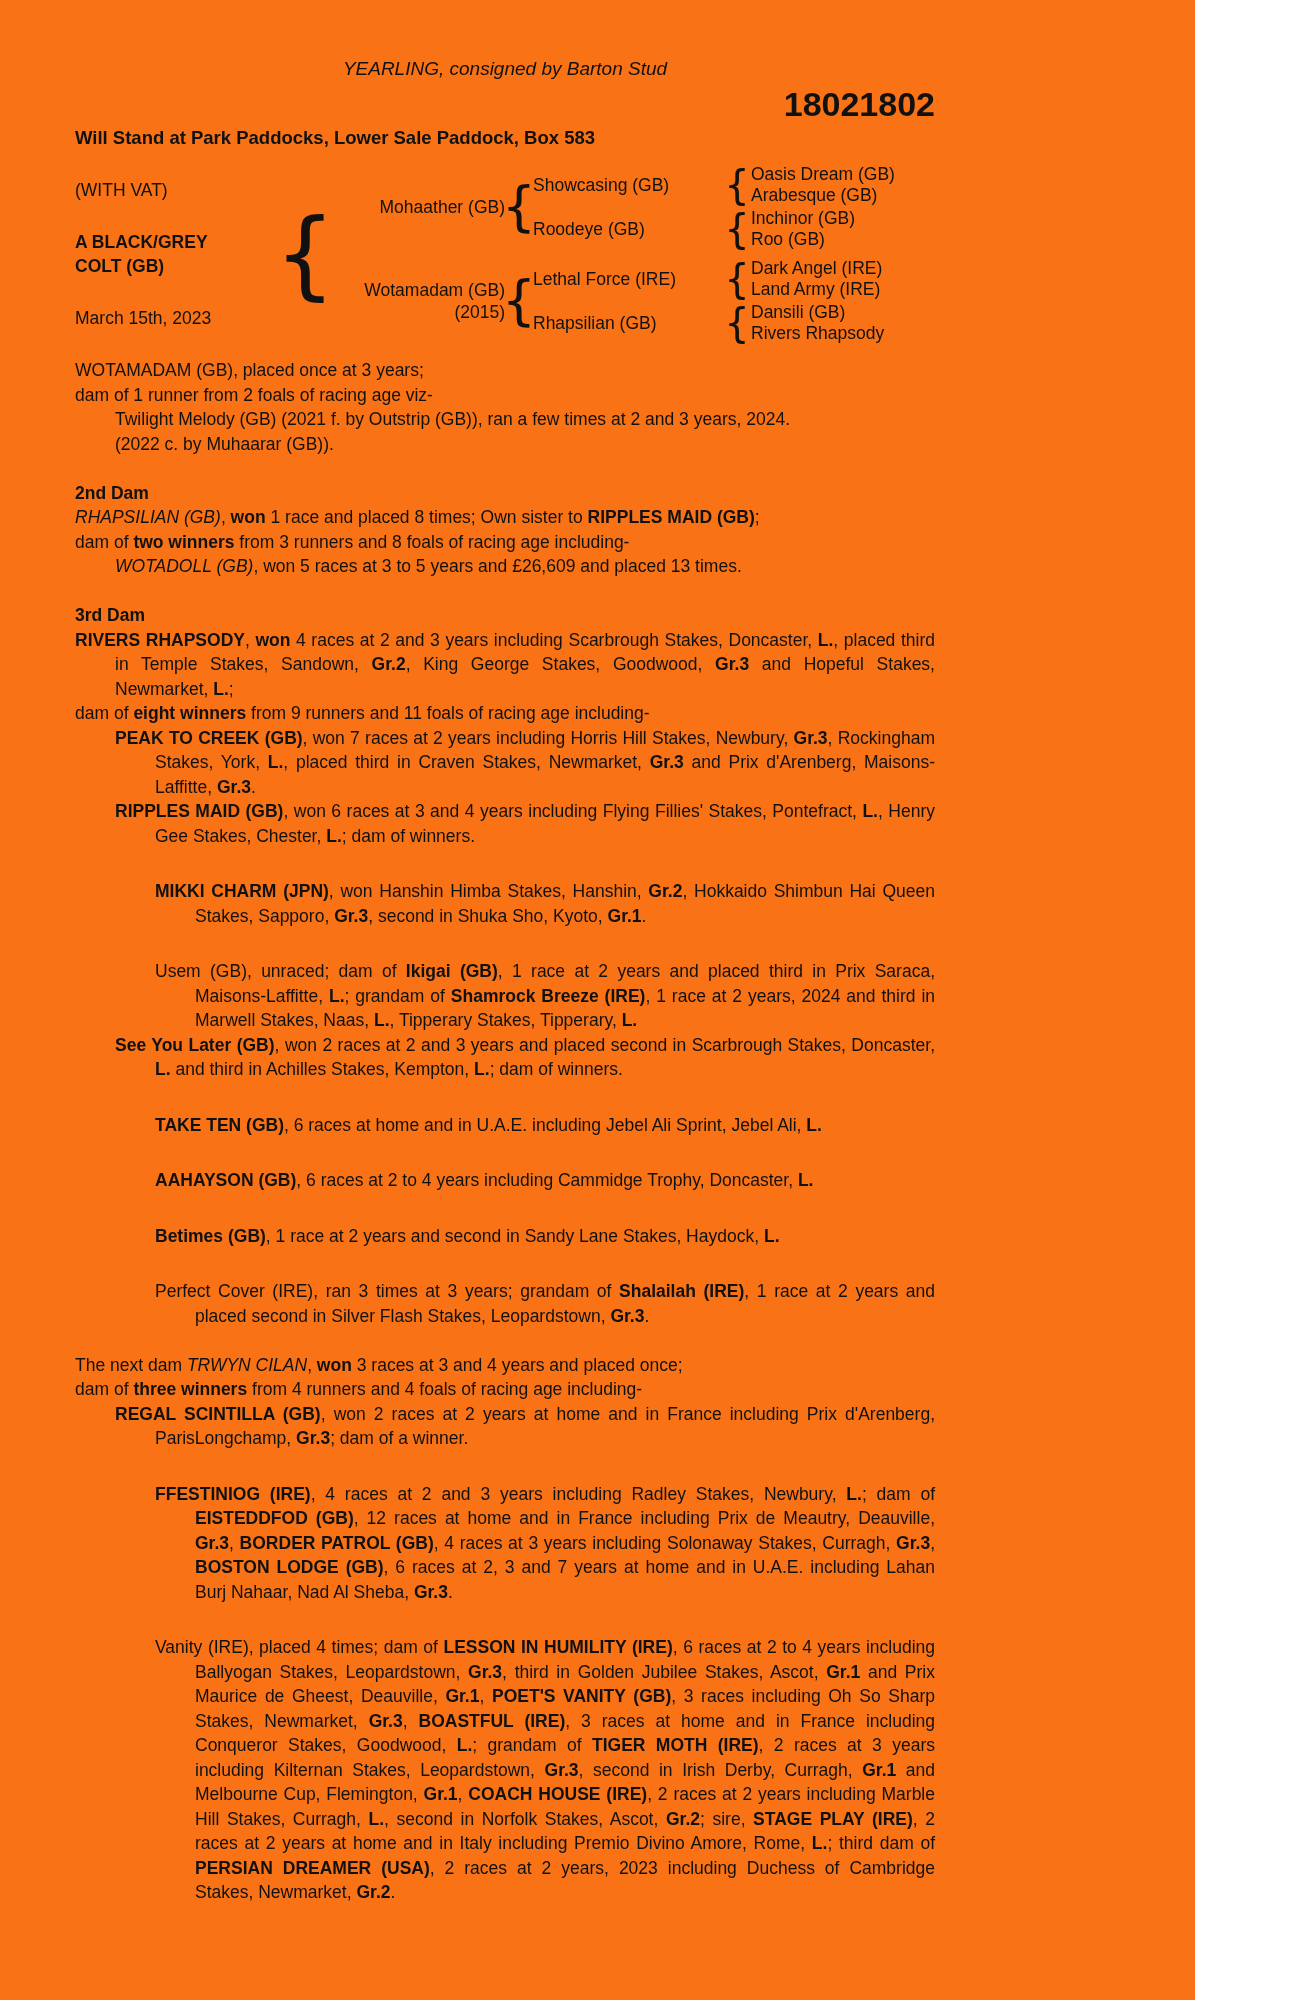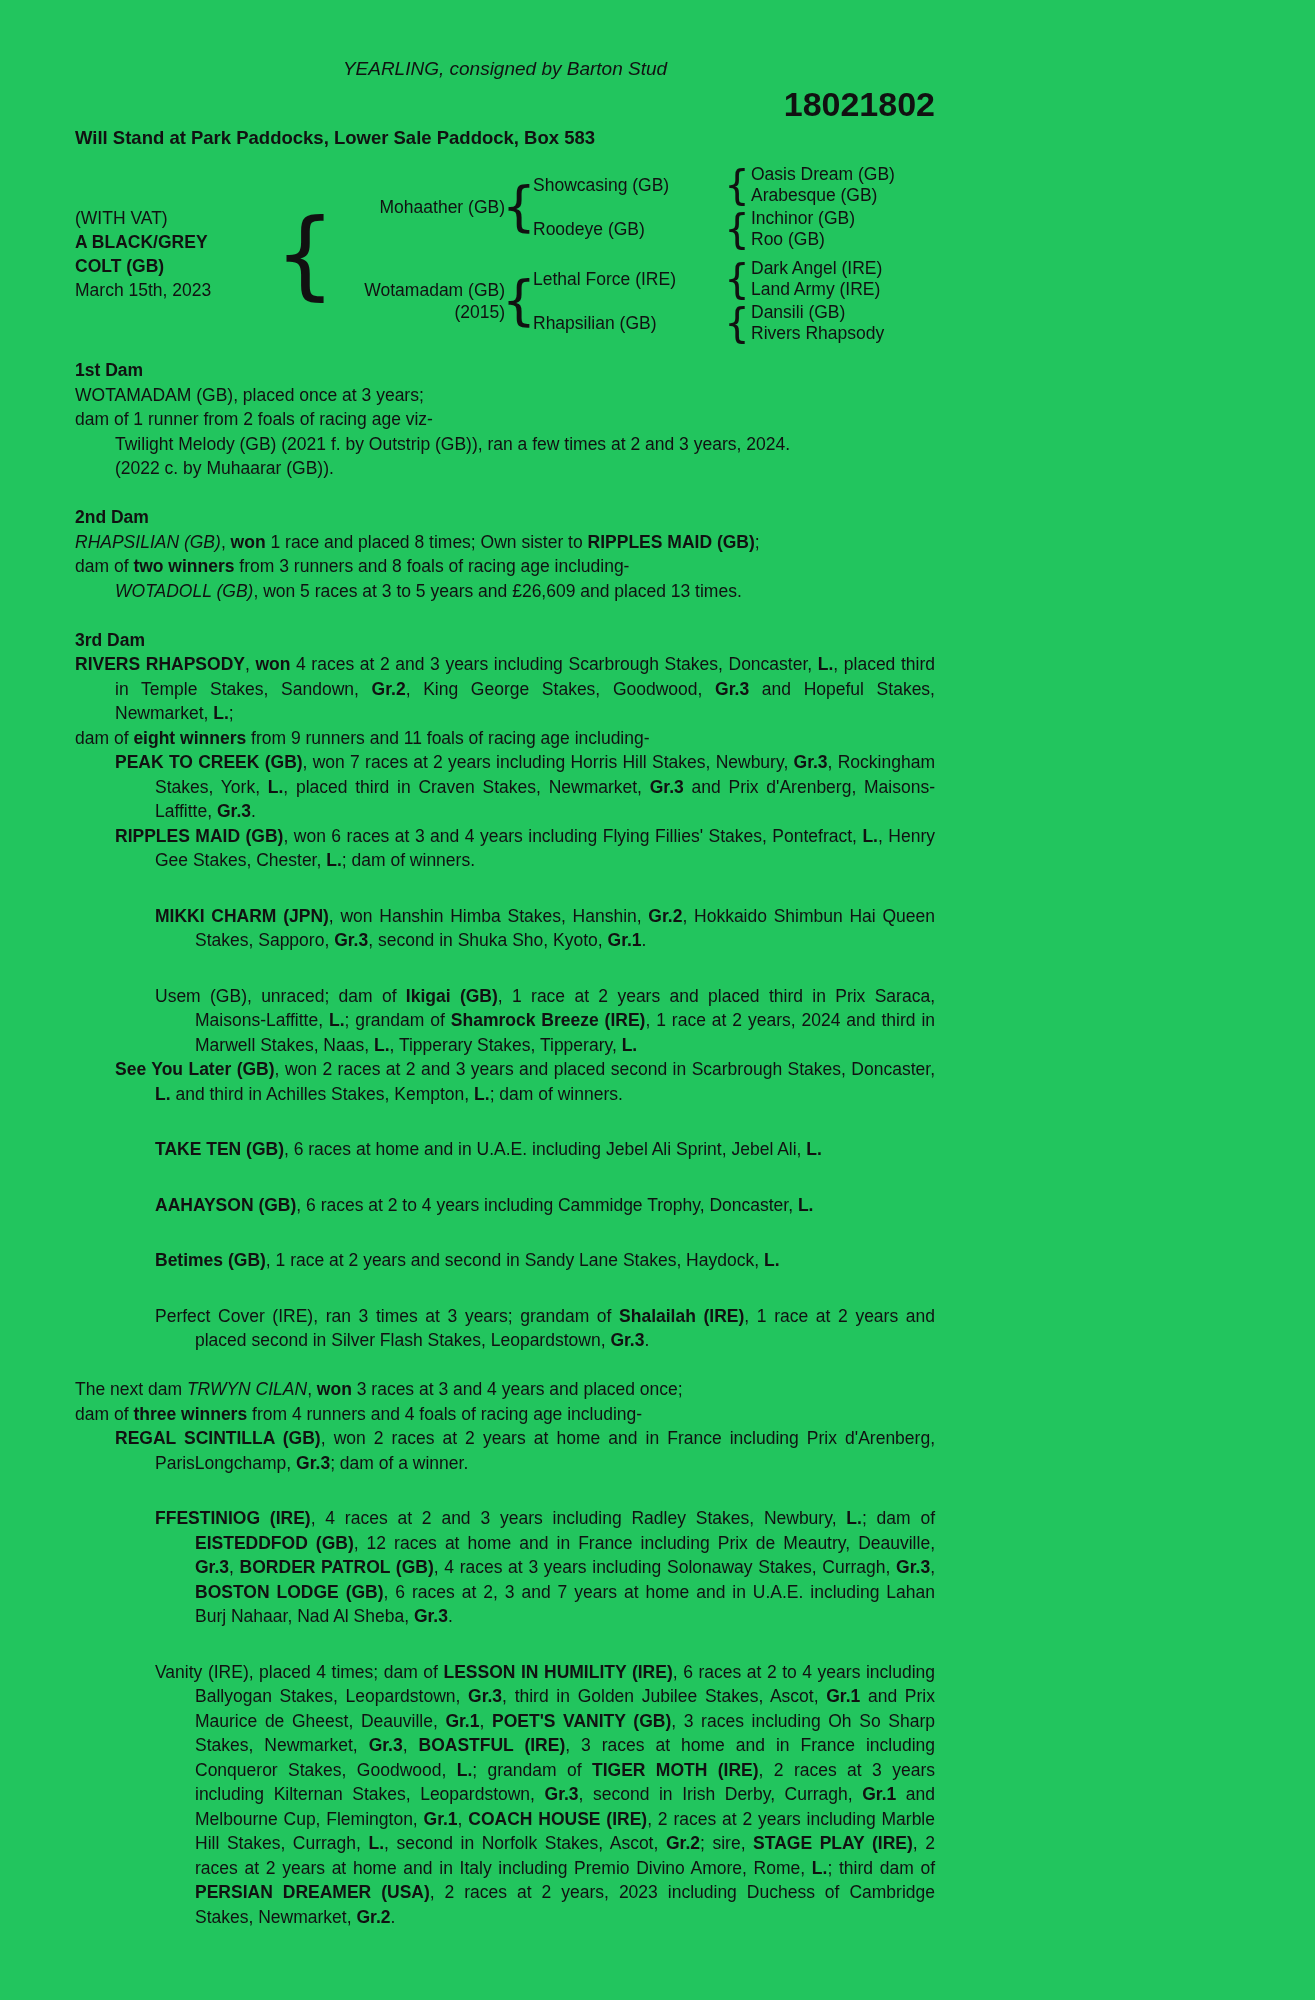--- a/index.html
+++ b/index.html
@@ -1,20 +1,20 @@
 <!DOCTYPE html>
 <html><head>
 <meta charset="utf-8">
 <style>
   html, body { margin: 0; padding: 0; background: #ffffff; }
   .page {
     position: relative;
-    width: 1315px;
+    width: 1195px;
     height: 2000px;
-    background: #22c55e;
+    background: #f97316;
     color: #111111;
     font-family: "Liberation Sans", sans-serif;
     overflow: hidden;
   }
   .content {
     position: absolute;
     left: 75px;
     top: 0;
     width: 860px;
   }
@@ -45,20 +45,21 @@
     display: flex;
     align-items: center;
     font-size: 17.5px;
   }
   .ped-info {
     width: 215px;
     display: flex;
     flex-direction: column;
     justify-content: space-between;
     line-height: 24px;
+    gap: 28px;
   }
   .ped-info .desc { font-weight: bold; max-width: 170px; }
   .brace {
     display: flex;
     align-items: center;
     justify-content: center;
     line-height: 1;
     font-weight: 400;
     font-family: "DejaVu Sans", sans-serif;
     color: #111;
@@ -170,21 +171,20 @@
               </div>
             </div>
           </div>
         </div>
 
       </div>
     </div>
 
 
     <div class="body-text">
-        <div class="bh">1st Dam</div>
         <p class="para ind0"><span>WOTAMADAM (GB), placed once at 3 years;</span></p>
         <p class="para ind0"><span>dam of 1 runner from 2 foals of racing age viz-</span></p>
         <p class="para ind1"><span>Twilight Melody (GB) (2021 f. by Outstrip (GB)), ran a few times at 2 and 3 years, 2024.</span></p>
         <p class="para ind1"><span>(2022 c. by Muhaarar (GB)).</span></p>
         <div class="gap"></div>
         <div class="bh">2nd Dam</div>
         <p class="para ind0"><span class="i">RHAPSILIAN (GB)</span><span>, </span><span class="b">won</span><span> 1 race and placed 8 times; Own sister to </span><span class="b">RIPPLES MAID (GB)</span><span>;</span></p>
         <p class="para ind0"><span>dam of </span><span class="b">two winners</span><span> from 3 runners and 8 foals of racing age including-</span></p>
         <p class="para ind1"><span class="i">WOTADOLL (GB)</span><span>, won 5 races at 3 to 5 years and £26,609 and placed 13 times.</span></p>
         <div class="gap"></div>

